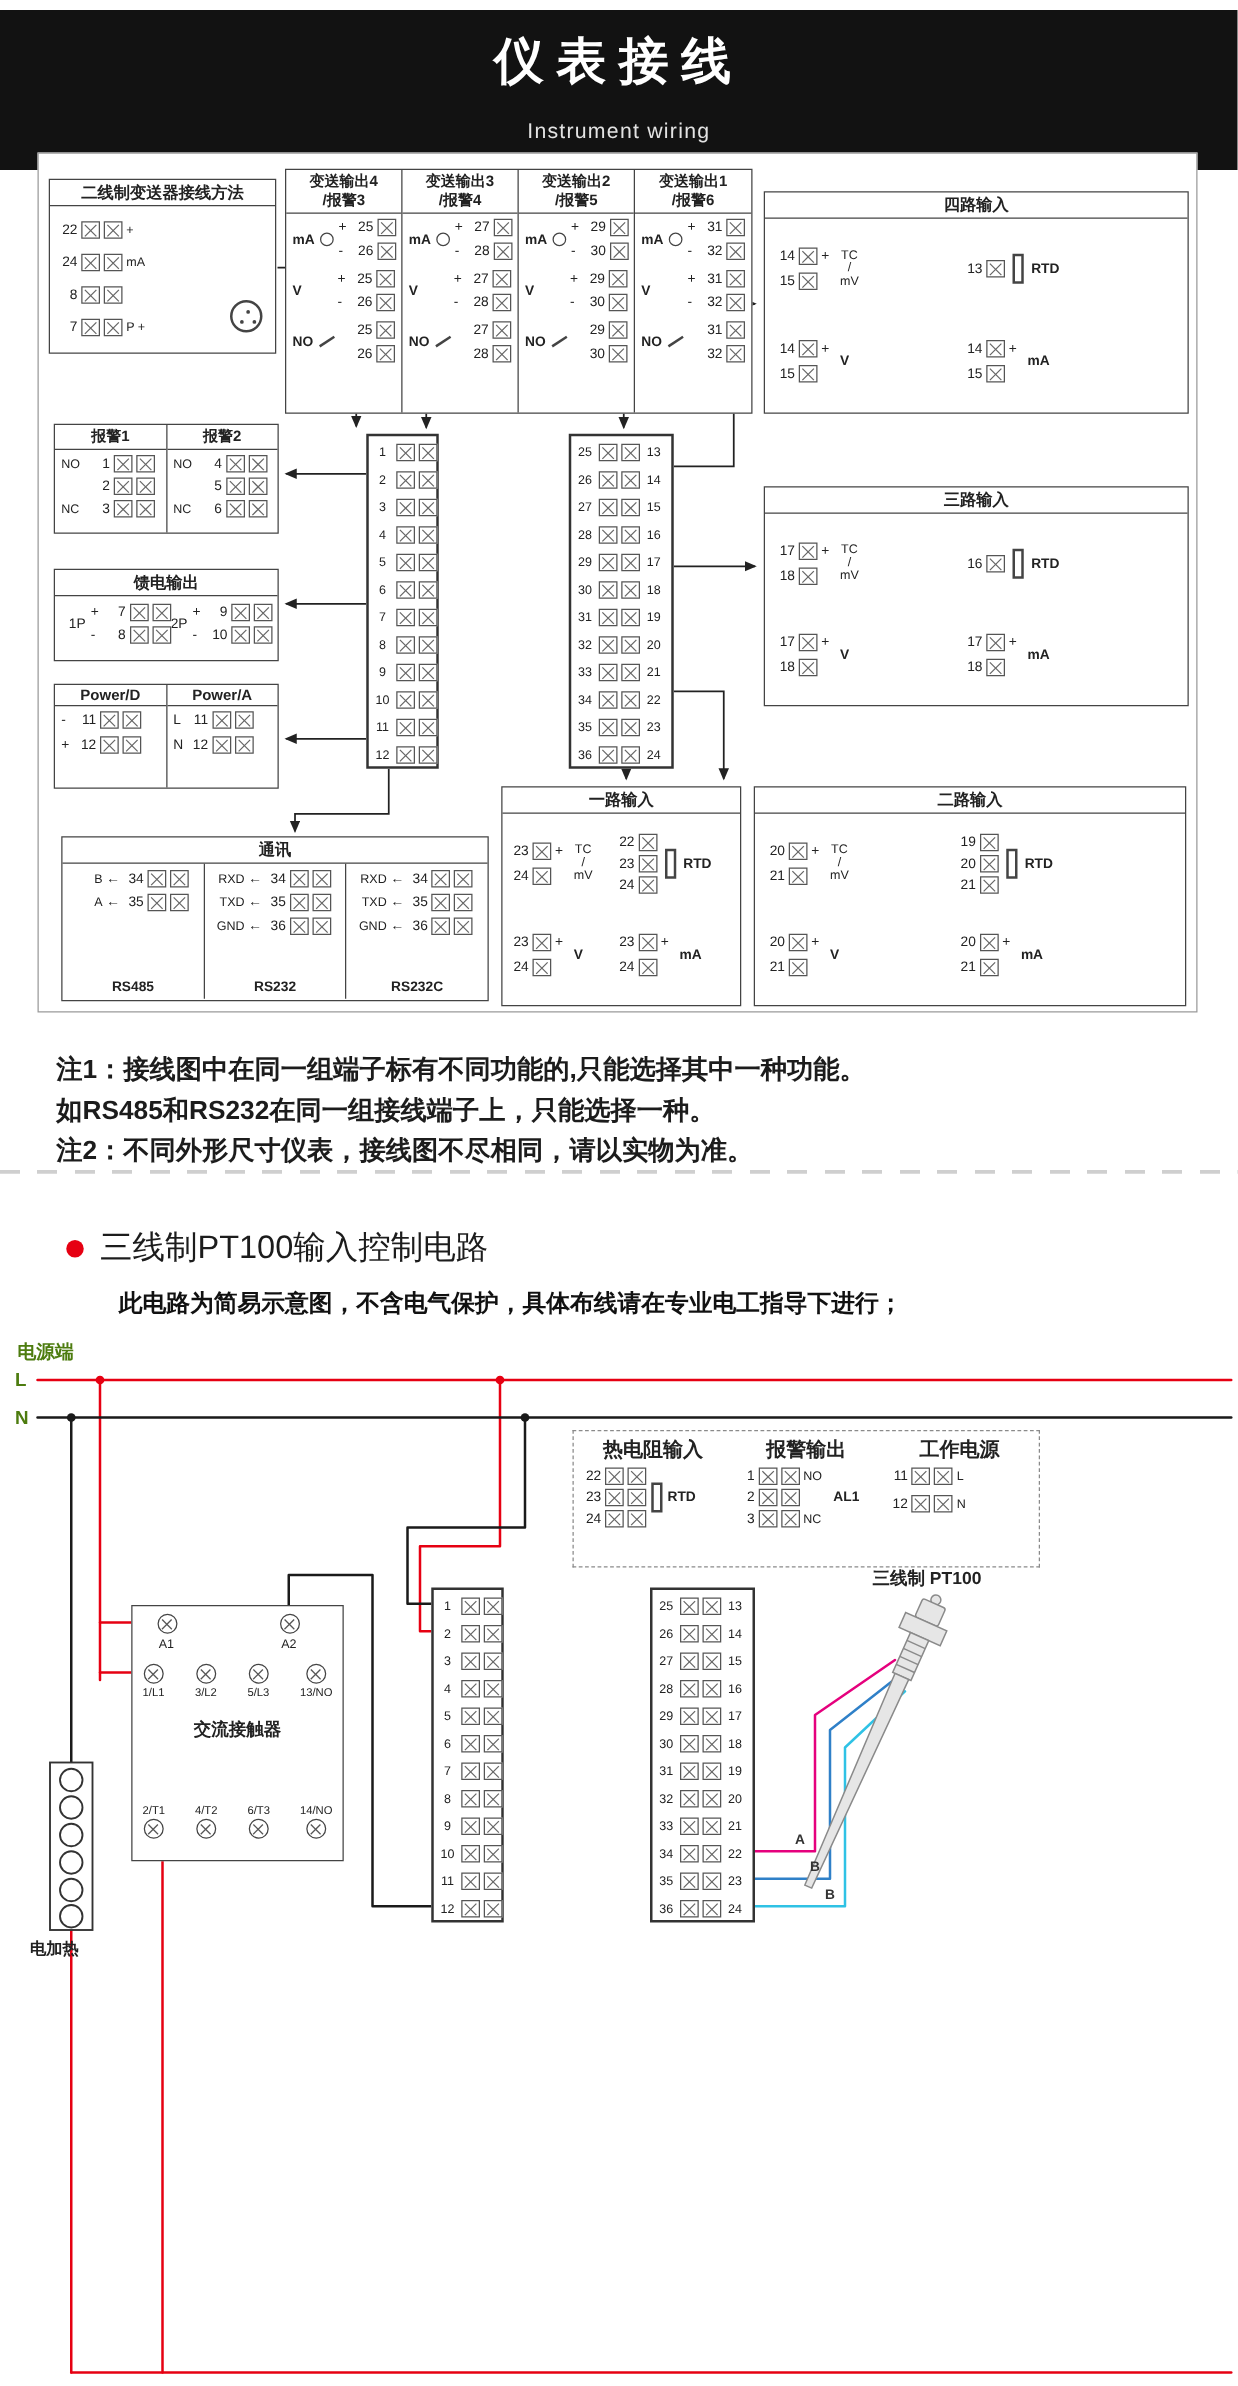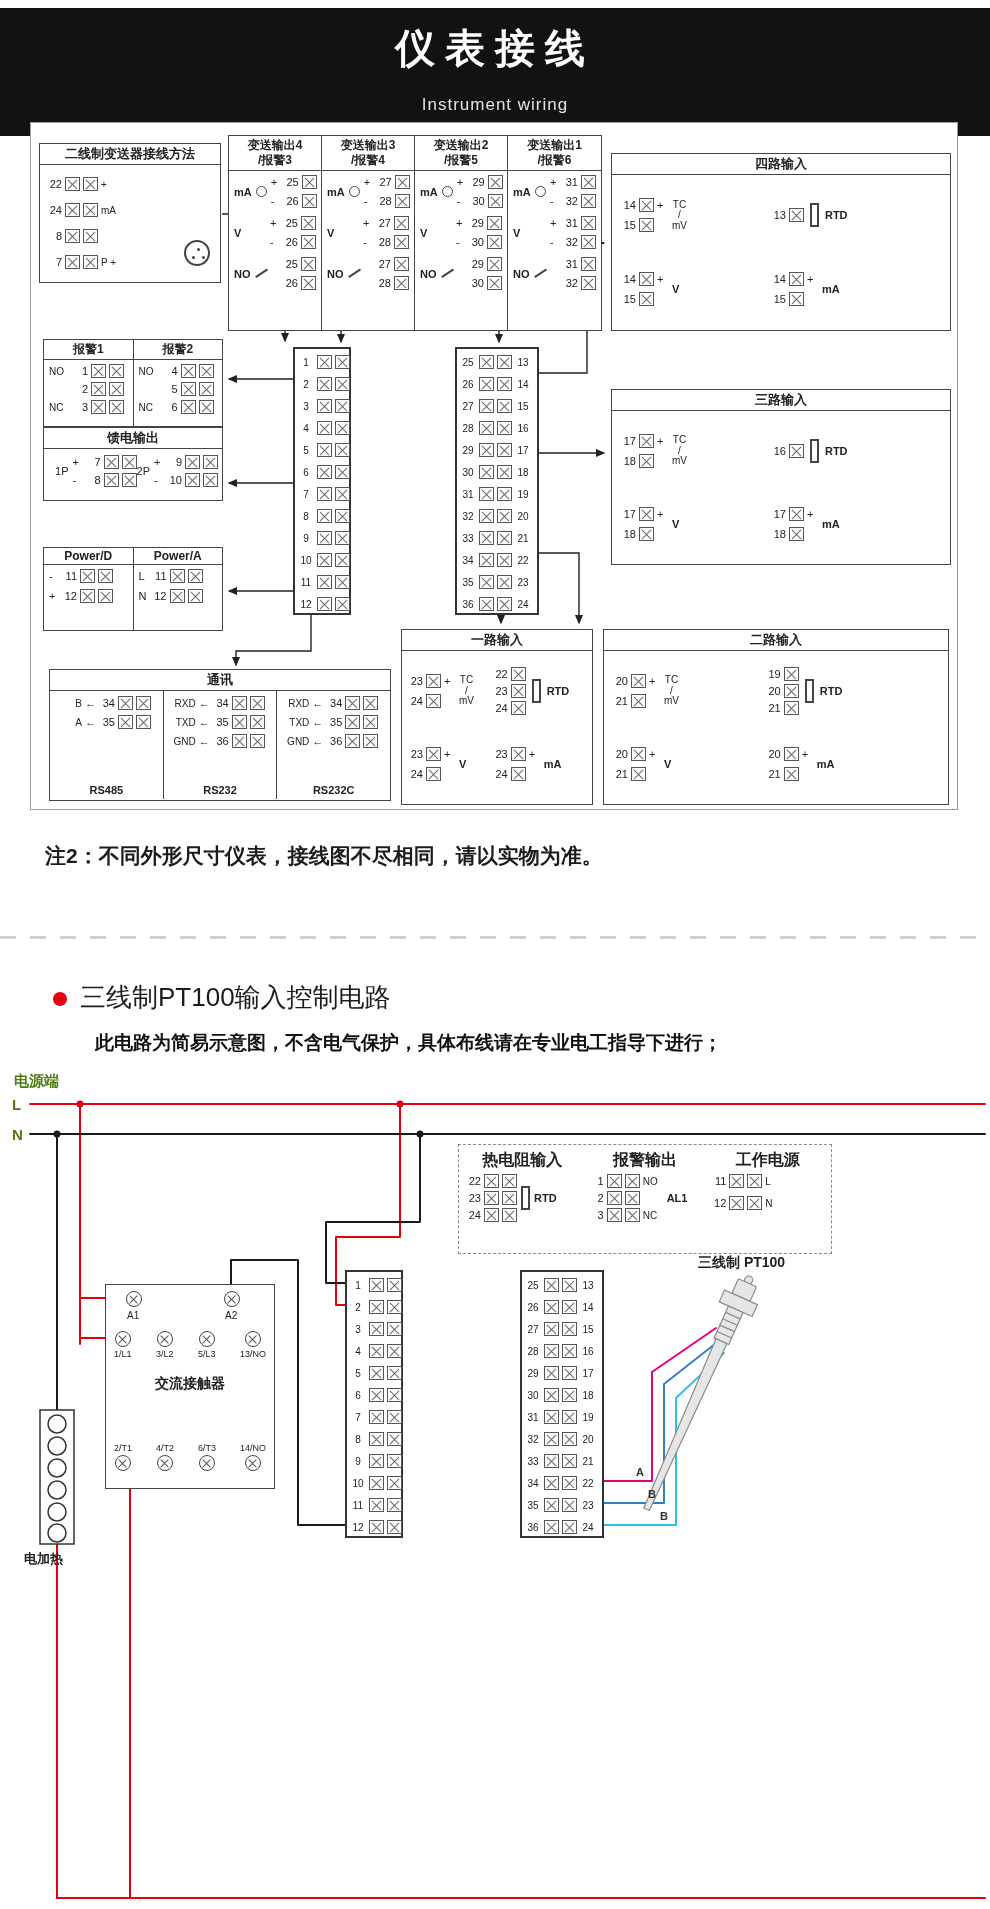--- a/index.html
+++ b/index.html
@@ -565,21 +565,21 @@
               <span class="sgn2">NC</span>
               <span class="num">6</span>
               <span class="term"></span>
               <span class="term"></span>
             </div>
           </div>
       </div>
     </div>
   </div>
 
-  <div class="blk" style="left:12px;top:304px;width:180px;height:74px">
+  <div class="blk" style="left:12px;top:332px;width:180px;height:74px">
     <div class="blk-title">馈电输出</div>
     <div class="feed-body">
       <div class="feed-g">
         <span class="gl">1P</span>
         <div class="col" style="gap:4px">
 
         <div class="row">
               <span class="sgn">+</span>
               <span class="num">7</span>
               <span class="term"></span>
@@ -1033,20 +1033,22 @@
               <span class="term"></span>
             </div>
         </div>
         <span class="lbl">mA</span>
       </div>
     </div>
   </div>
 </div>
 
 <div class="notes">
+  <div>注1：接线图中在同一组端子标有不同功能的,只能选择其中一种功能。</div>
+  <div>如RS485和RS232在同一组接线端子上，只能选择一种。</div>
   <div>注2：不同外形尺寸仪表，接线图不尽相同，请以实物为准。</div>
 </div>
 
 <div class="divider"></div>
 
 <div class="bullet"></div>
 <div class="s2head">三线制PT100输入控制电路</div>
 <div class="s2note">此电路为简易示意图，不含电气保护，具体布线请在专业电工指导下进行；</div>
 
 <div class="lower">

